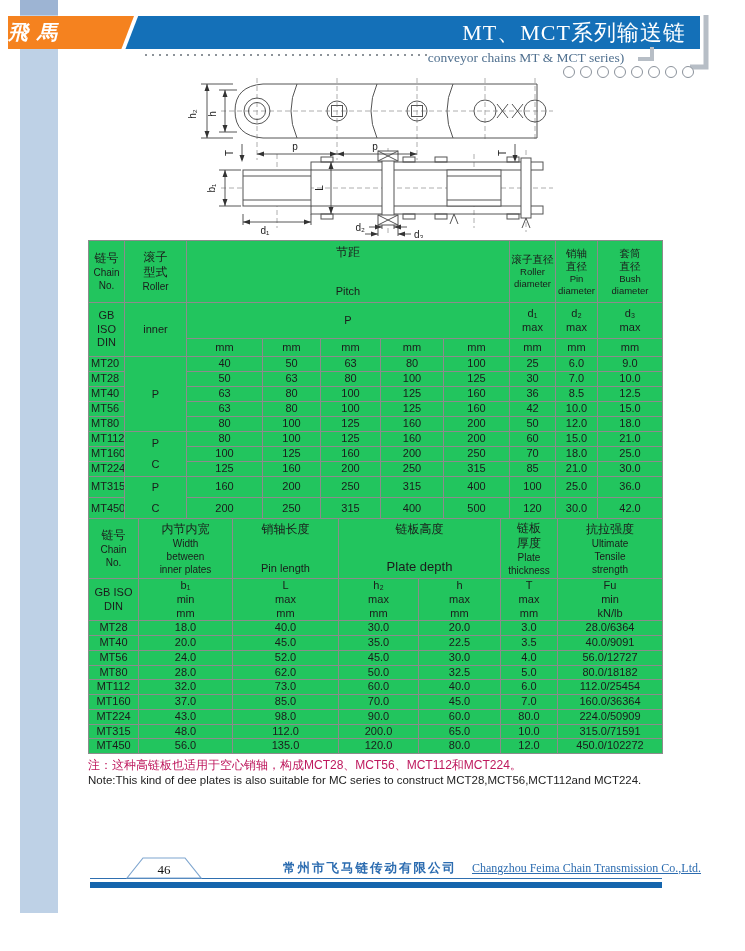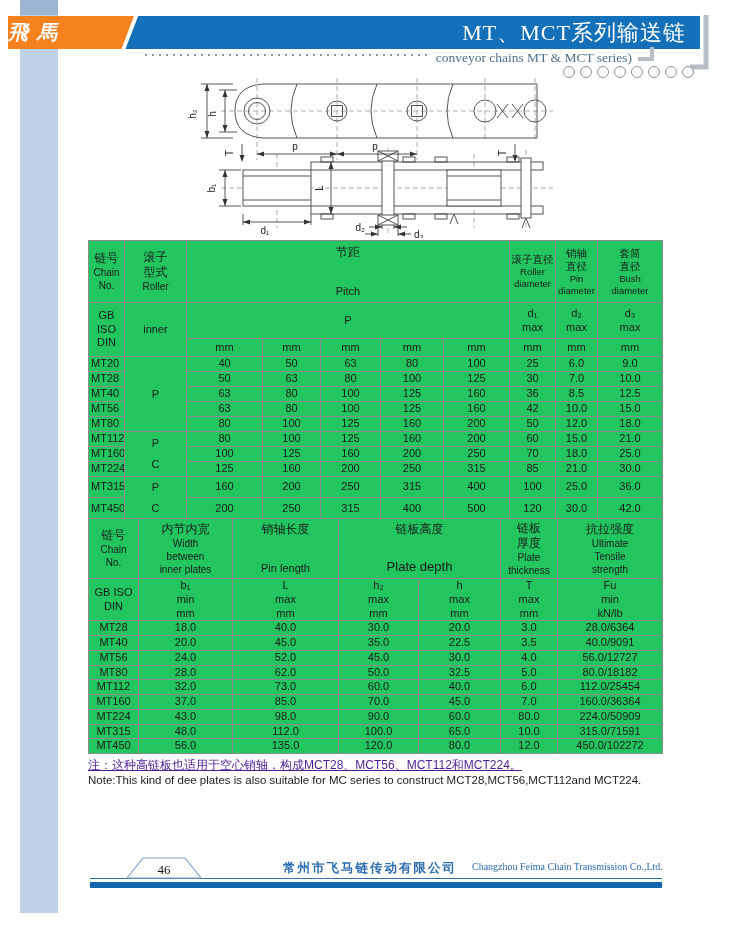--- a/index.html
+++ b/index.html
@@ -13,21 +13,21 @@
              clip-path:polygon(0 0,100% 0,90% 100%,0 100%);
              display:flex;align-items:center;justify-content:flex-start;
              font:italic bold 20px "DejaVu Serif",serif;color:#fff;letter-spacing:9px;padding-right:10px;box-sizing:border-box;}
   .title-band{position:absolute;left:122px;top:16px;width:578px;height:33px;background:#1470b8;
               clip-path:polygon(2.8% 0,100% 0,100% 100%,0.6% 100%);
               display:flex;align-items:center;justify-content:flex-end;
               padding-right:14px;box-sizing:border-box;
               font-family:"Liberation Serif",serif;font-size:22px;color:#fff;letter-spacing:1px;}
   .dots{position:absolute;left:145px;top:54px;width:283px;height:2px;
         background:repeating-linear-gradient(to right,#8d9399 0 2px,transparent 2px 7px);}
-  .subtitle{position:absolute;left:420px;top:50px;width:212px;text-align:right;
+  .subtitle{position:absolute;left:420px;top:50px;width:212px;text-align:center;
             font-family:"Liberation Serif",serif;font-size:13.5px;color:#50708f;}
   .circles{position:absolute;left:563px;top:66px;display:flex;gap:5px;}
   .ring{width:10px;height:10px;border:1.5px solid #8b929b;border-radius:50%;display:inline-block;background:#fff;}
   .bracket-big{position:absolute;left:687px;top:12px;}
   .bracket-small{position:absolute;left:636px;top:45px;}
   
   .drawing{position:absolute;left:185px;top:76px;width:375px;height:162px;}
   
   .spec{position:absolute;border-collapse:collapse;table-layout:fixed;background:#22c55e;
         font-size:11px;color:#1b1b1b;}
@@ -44,30 +44,30 @@
   #table1 tr.r2{height:36px;}
   #table1 tr.r3{height:18px;}
   #table1 tbody tr{height:15px;padding-left:8px;}
   #table1 tbody td.rowhead{text-align:left;padding-left:2px;}
   td.typec{white-space:pre-line;line-height:1.9;}
   #table2{left:88px;top:518px;width:574px;}
   #table2 tr.r1{height:60px;}
   #table2 tr.r2{height:40px;}
   #table2 tbody tr{height:13.5px;}
   
-  .note-cn{position:absolute;left:88px;top:757px;width:600px;font-size:12px;color:#4c1d95;text-decoration:underline;}
+  .note-cn{position:absolute;left:88px;top:757px;width:600px;font-size:12px;color:#be185d;}
   .note-en{position:absolute;left:88px;top:774px;width:620px;font-size:11.5px;color:#222;}
   
   .foot-line{position:absolute;left:90px;top:878px;width:572px;height:1px;background:#2e6fb0;}
   .foot-bar{position:absolute;left:90px;top:882px;width:572px;height:6px;background:#1565ad;}
   .trapezoid{position:absolute;left:126px;top:857px;}
   .company-cn{position:absolute;left:283px;top:860px;font-size:12.5px;font-weight:bold;
               letter-spacing:2px;color:#2c6cb0;}
   .company-en{position:absolute;left:472px;top:861px;font-family:"Liberation Serif",serif;
-              font-size:10px;color:#2c6cb0;}
+              font-size:12px;color:#2c6cb0;text-decoration:underline;}
 </style>
 </head>
 <body>
 
 <div class="page">
 
   <div class="stripe"></div>
   <div class="stripe-cap"></div>
 
   <div class="logo-band">
@@ -544,21 +544,21 @@
           <td>98.0</td>
           <td>90.0</td>
           <td>60.0</td>
           <td>80.0</td>
           <td>224.0/50909</td>
         </tr>
         <tr>
           <td>MT315</td>
           <td>48.0</td>
           <td>112.0</td>
-          <td>100.0</td>
+          <td>200.0</td>
           <td>65.0</td>
           <td>10.0</td>
           <td>315.0/71591</td>
         </tr>
         <tr>
           <td>MT450</td>
           <td>56.0</td>
           <td>135.0</td>
           <td>120.0</td>
           <td>80.0</td>

